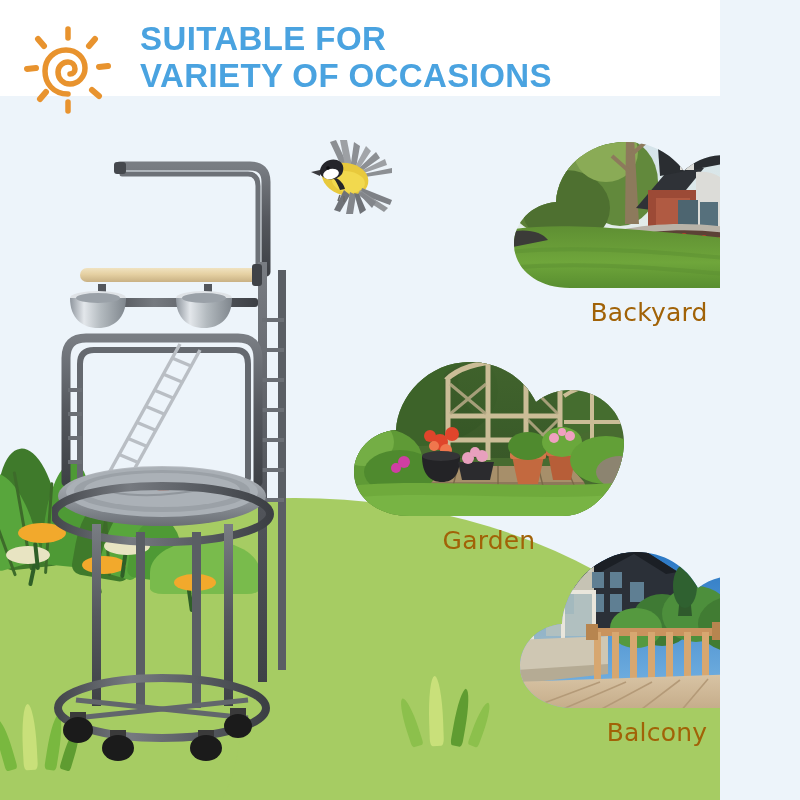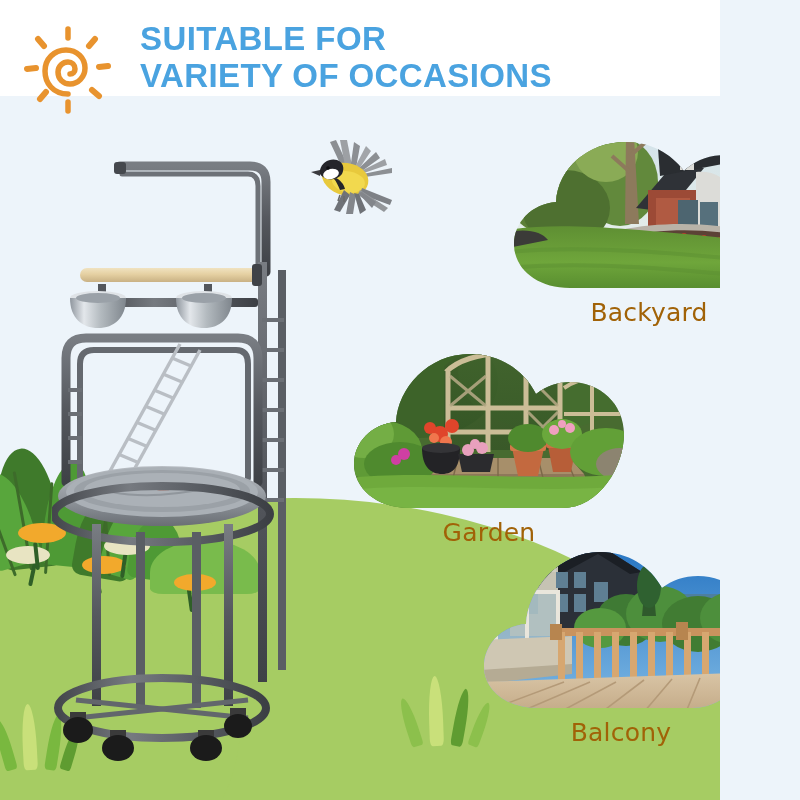--- a/index.html
+++ b/index.html
@@ -388,21 +388,21 @@
             <path d="M0 140 C80 132 180 142 282 152" fill="none"></path>
             <path d="M0 156 C80 148 180 158 282 168" fill="none"></path>
           </g>
           <path d="M0 120 C20 116 34 120 40 128 L0 136 Z" fill="#3b3b38"></path>
         </g>
       </svg>
       <div class="cloud-label">Backyard</div>
     </div>
   </div>
 
-  <div class="card" style="left:348px;top:332px;width:282px;">
+  <div class="card" style="left:348px;top:340px;width:282px;">
     <div class="cloud-wrap">
       <svg class="cloudmask" width="282" height="180" viewBox="0 0 282 180">
         <defs>
           <clipPath id="clipGarden">
             <path d="M62 176 C28 176 6 156 6 132 C6 110 24 92 48 90 C50 56 80 22 122 22 C152 22 176 38 188 62 C198 54 210 50 222 50 C252 50 276 72 276 102 C276 134 252 176 214 176 Z"></path>
           </clipPath>
           <linearGradient id="ghouseG" x1="0" y1="0" x2="0" y2="1">
             <stop offset="0%" stop-color="#3f5c2c"></stop>
               <stop offset="100%" stop-color="#2d4a22"></stop>
           </linearGradient>
@@ -495,21 +495,21 @@
           <ellipse cx="272" cy="132" rx="24" ry="16" fill="#8c8470"></ellipse>
 
           <path d="M0 146 C80 138 200 150 282 142 L282 180 L0 180 Z" fill="#6faa3c"></path>
           <path d="M0 158 C80 150 200 162 282 154 L282 180 L0 180 Z" fill="#78b444"></path>
         </g>
       </svg>
       <div class="cloud-label">Garden</div>
     </div>
   </div>
 
-  <div class="card" style="left:480px;top:532px;width:282px;">
+  <div class="card" style="left:516px;top:532px;width:282px;">
     <div class="cloud-wrap">
       <svg class="cloudmask" width="282" height="180" viewBox="0 0 282 180">
         <defs>
           <clipPath id="clipBalcony">
             <path d="M58 176 C26 176 4 158 4 134 C4 112 22 94 46 92 C48 56 80 20 120 20 C148 20 170 34 182 56 C192 48 204 44 218 44 C250 44 276 68 276 100 C276 134 252 176 212 176 Z"></path>
           </clipPath>
           <linearGradient id="bcskyG" x1="0" y1="0" x2="0" y2="1">
             <stop offset="0%" stop-color="#1f6fc0"></stop>
               <stop offset="100%" stop-color="#7fb9e4"></stop>
           </linearGradient>

